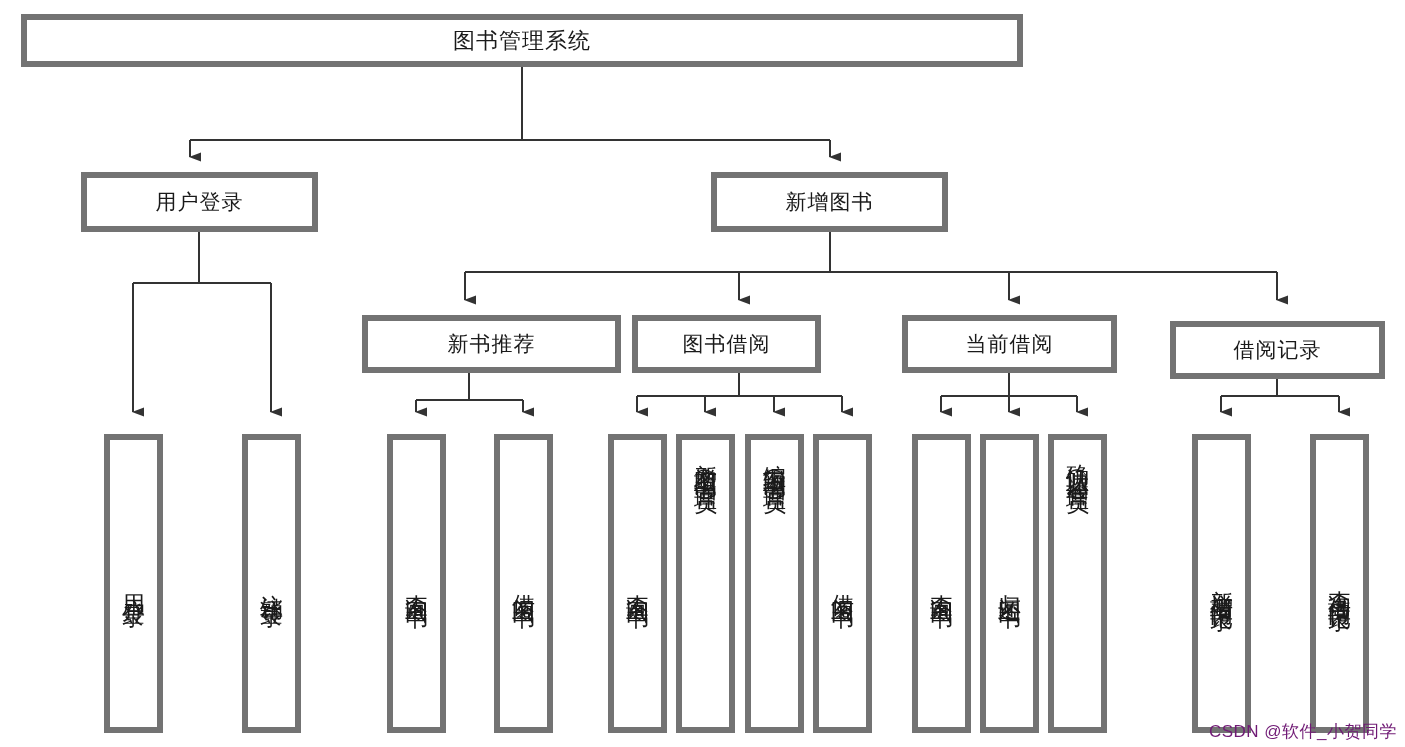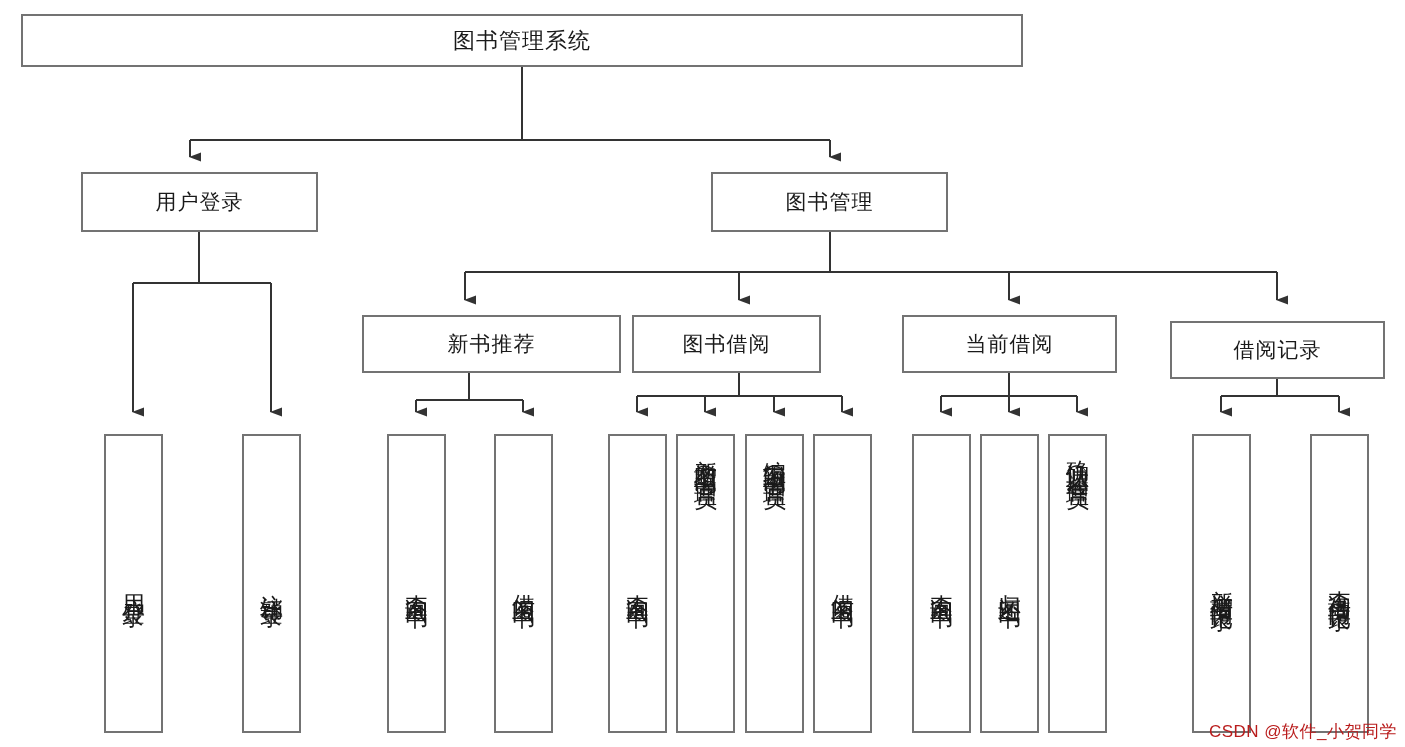--- a/index.html
+++ b/index.html
@@ -6,21 +6,21 @@
   body{
     font-family:"Liberation Sans","DejaVu Sans",sans-serif;
     width:1405px;height:747px;overflow:hidden;position:relative;
   }
   #stage{position:relative;width:1405px;height:747px;background:#fff;}
   svg#wires{position:absolute;left:0;top:0;width:1405px;height:747px;}
 
   .node{
     position:absolute;
     background:#ffffff;
-    border:2px solid #737373;
+    border:6px solid #737373;
     box-sizing:border-box;
     display:flex;
     align-items:center;
     justify-content:center;
   }
   .node .lbl{
     color:#1a1a1a;
     letter-spacing:1px;
     white-space:nowrap;
     line-height:1.15;
@@ -35,21 +35,21 @@
     writing-mode:vertical-rl;
     text-orientation:upright;
     font-size:23px;
     letter-spacing:4px;
     line-height:1;
   }
   .node.v.mid{align-items:center;padding-top:0;}
 
   #watermark{
     position:absolute;right:8px;bottom:4px;
-    font-size:17px;color:#b91c1c;
+    font-size:17px;color:#701a75;
     letter-spacing:0.5px;
     white-space:nowrap;
     pointer-events:none;
   }
 </style>
 </head>
 <body>
 
 <div id="stage">
 
@@ -105,21 +105,21 @@
   </svg>
 
   <div class="node h root" style="left:21px;top:14px;width:1002px;height:53px;">
     <span class="lbl">图书管理系统</span>
   </div>
 
   <div class="node h" style="left:81px;top:172px;width:237px;height:60px;">
     <span class="lbl">用户登录</span>
   </div>
   <div class="node h" style="left:711px;top:172px;width:237px;height:60px;">
-    <span class="lbl">图书管理</span>
+    <span class="lbl">新增图书</span>
   </div>
 
   <div class="node h" style="left:362px;top:315px;width:259px;height:58px;">
     <span class="lbl">新书推荐</span>
   </div>
   <div class="node h" style="left:632px;top:315px;width:189px;height:58px;">
     <span class="lbl">图书借阅</span>
   </div>
   <div class="node h" style="left:902px;top:315px;width:215px;height:58px;">
     <span class="lbl">当前借阅</span>

